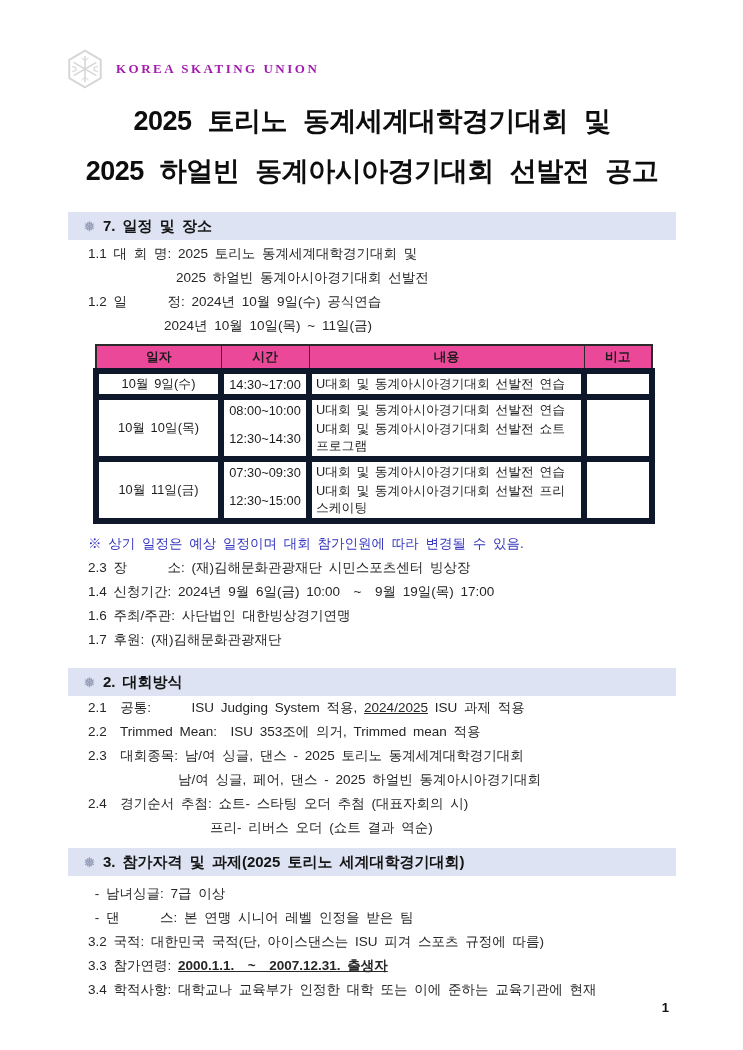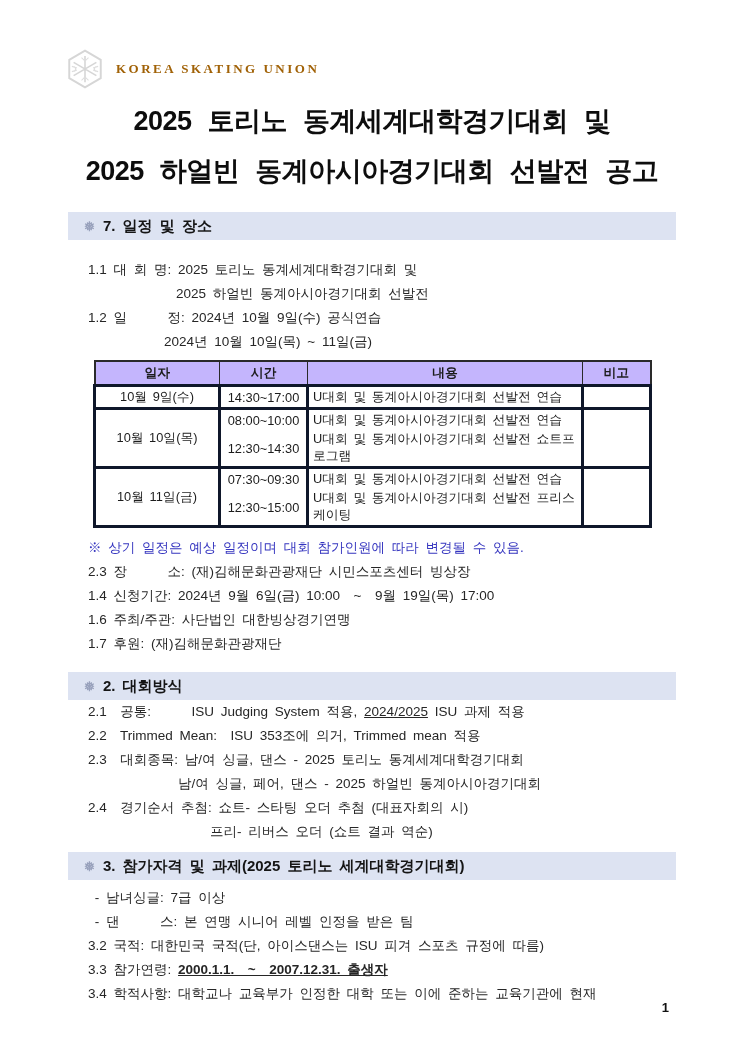--- a/index.html
+++ b/index.html
@@ -11,21 +11,21 @@
     color:#222222;
     overflow:hidden;
   }
   .content { padding:96px 67px 0 68px; position:relative; }
 
   
   .logo { position:absolute; top:48px; left:64px; display:flex; align-items:center; gap:10px; }
   .logo svg { width:42px; height:42px; }
   .logo-text {
     font-family:"Liberation Serif", serif;
-    font-size:13px; font-weight:bold; letter-spacing:2.5px; color:#a16207;
+    font-size:13px; font-weight:bold; letter-spacing:2.5px; color:#a21caf;
   }
 
   
   .title { text-align:center; font-weight:bold; font-size:27px; line-height:50px; color:#0d0d0d; word-spacing:9px; letter-spacing:-0.5px; }
 
   
   .sec-bar {
     background:#dde3f2;
     height:28px;
     display:flex; align-items:center;
@@ -33,46 +33,46 @@
     font-weight:bold; font-size:15px; color:#151515;
     word-spacing:3px;
   }
   .sec-bar.b1 { margin-top:16px; }
   .sec-bar.b2 { margin-top:16px; }
   .sec-bar.b3 { margin-top:8px; }
   .sec-icon { font-size:13px; color:#98a1bc; line-height:1; }
 
   
   .paras { padding-left:20px; font-size:13.5px; line-height:24px; word-spacing:3px; color:#262626; }
-  .paras.p1 { margin-top:18px; }
+  .paras.p1 { margin-top:2px; }
   .paras.p2 { margin-top:8px; }
   .paras.p3 { }
   .paras.p4 { margin-top:6px; }
   .para { white-space:pre-wrap; }
   .para.note { color:#3434bf; }
   .para.bold { font-weight:bold; }
 
   
   table.sched {
     border-collapse:collapse;
     margin:6px 0 0 25px;
     width:556px;
     font-size:12.8px;
     color:#1c1c1c;
     table-layout:fixed;
     word-spacing:2px;
   }
   table.sched { border:2px solid #2a2a2a; }
   table.sched th {
-    background:#c4b5fd; font-weight:bold;
+    background:#ec4899; font-weight:bold;
     border:1px solid #2a2a2a;
     padding:2px 2px; height:18px; text-align:center;
   }
   table.sched td {
-    border:3px solid #0f172a;
+    border:6px solid #0f172a;
     padding:1px 4px; height:18px;
   }
   td.c-date, td.c-time, td.c-note { text-align:center; }
   td.c-content { text-align:left; padding-left:9px; }
   tr.slot-open td.slot { border-bottom:none; }
   tr.slot-cont td.slot { border-top:none; }
 
   .page-number {
     position:absolute; top:1000px; right:74px;
     font-size:13px; font-weight:bold; color:#111;

